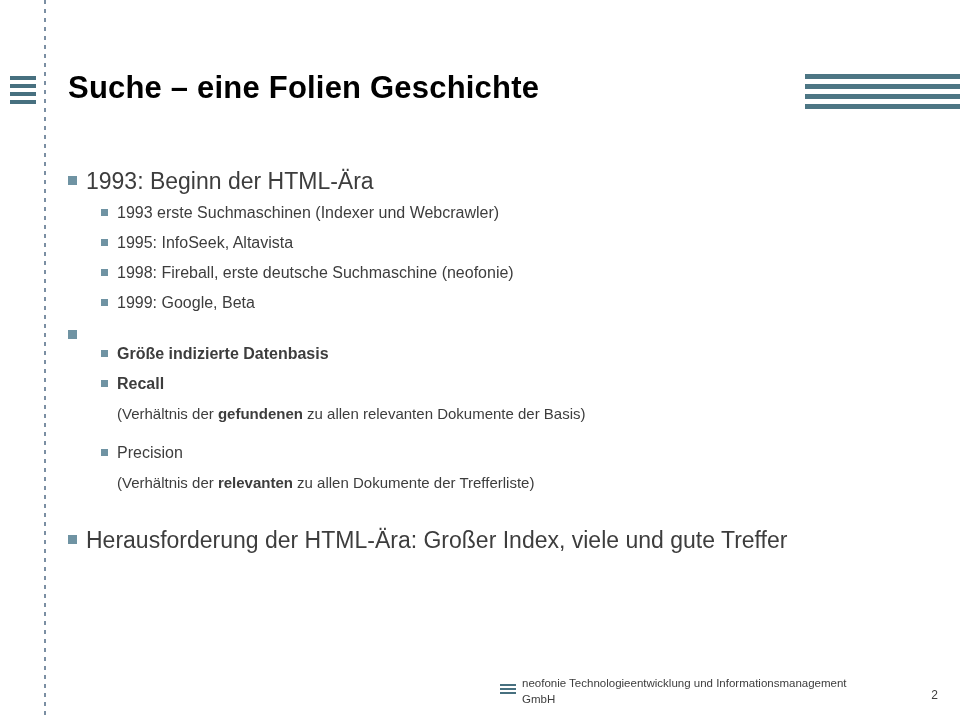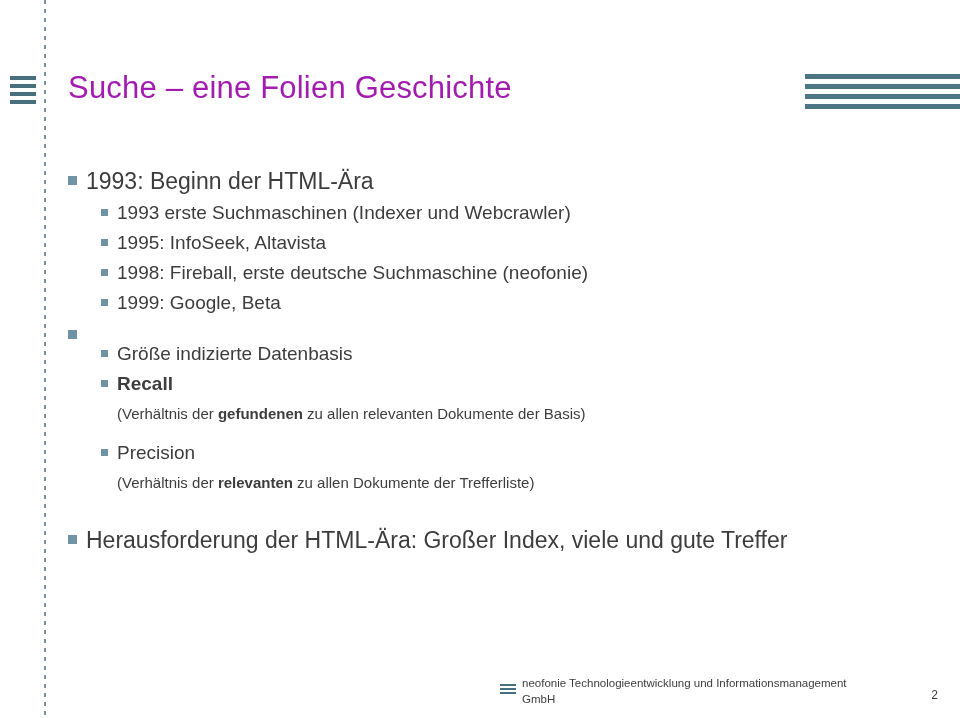--- a/index.html
+++ b/index.html
@@ -60,22 +60,22 @@
     margin-bottom: 5px;
   }
   .top-right-bars i:last-child { margin-bottom: 0; }
 
   
   .slide-title {
     position: absolute;
     left: 68px;
     top: 70px;
     font-size: 31px;
-    color: #a21caf;
-    font-weight: normal;
+    color: #000000;
+    font-weight: bold;
     letter-spacing: 0.2px;
     white-space: nowrap;
   }
 
   
   .body {
     position: absolute;
     left: 68px;
     top: 164px;
     width: 850px;
@@ -100,21 +100,21 @@
     margin-left: 0;
   }
   .lvl1 .bullet {
     width: 9px;
     height: 9px;
     margin-top: 12px;
   }
 
   
   .lvl2 {
-    font-size: 19px;
+    font-size: 16px;
     line-height: 30px;
     margin-left: 33px;
     text-align: center;
   }
   .lvl2 .bullet {
     width: 7px;
     height: 7px;
     margin-top: 11px;
     margin-right: 9px;
   }
@@ -212,21 +212,21 @@
     <span class="bullet"></span>
     <span>1999: Google, Beta</span>
   </div>
 
   <div class="line lvl1">
     <span class="bullet"></span>
   </div>
 
   <div class="line lvl2">
     <span class="bullet"></span>
-    <span style="font-weight:normal">Größe indizierte Datenbasis</span>
+    <span style="font-weight:bold">Größe indizierte Datenbasis</span>
   </div>
 
   <div class="line lvl2">
     <span class="bullet"></span>
     <span style="font-weight:bold">Recall</span>
   </div>
 
   <div class="cont">
     <span>(Verhältnis der </span><b>gefundenen</b><span> zu allen relevanten Dokumente der Basis)</span>
   </div>

